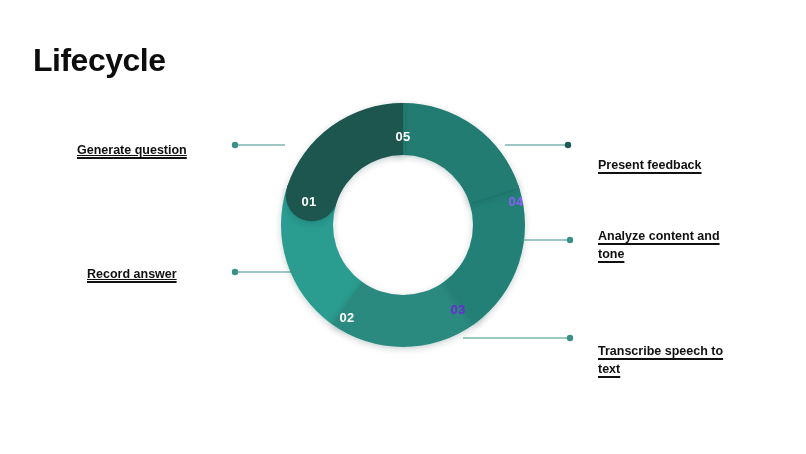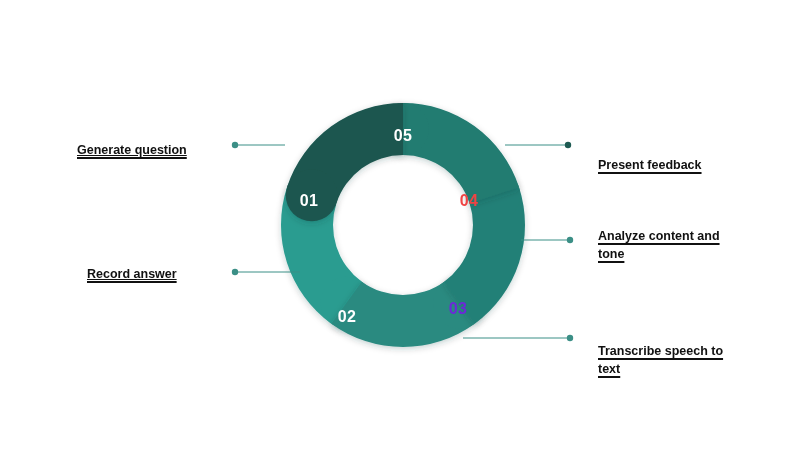--- a/index.html
+++ b/index.html
@@ -38,21 +38,21 @@
     width: 806px;
     height: 454px;
     pointer-events: none;
   }
   #donut-svg {
     position: absolute;
     left: 0; top: 0;
   }
   .seg-number {
     position: absolute;
-    font-size: 16px;
+    font-size: 13px;
     font-weight: bold;
     color: #ffffff;
     line-height: 1;
     white-space: nowrap;
     transform: translate(-50%, -50%);
     letter-spacing: 0.3px;
   }
   .callout {
     position: absolute;
     font-size: 12.5px;
@@ -73,20 +73,21 @@
   .callout.left {
     text-align: left;
     text-decoration: underline;
   }
 </style>
 </head>
 <body>
 
 <div id="slide">
 
+  <div id="page-title">Lifecycle</div>
 
   <div id="donut-wrap">
     <svg id="donut-svg" width="806" height="454" viewBox="0 0 806 454">
       <defs>
         <filter id="segShadow" x="-40%" y="-40%" width="180%" height="180%">
           <feDropShadow dx="0" dy="2" stdDeviation="3" flood-color="#0c3b36" flood-opacity="0.22"></feDropShadow>
         </filter>
       </defs>
       <g id="segments-group">
           <g filter="url(#segShadow)">
@@ -120,21 +121,21 @@
           <line x1="570" y1="240" x2="521" y2="240" stroke="#3b8f86" stroke-width="1"></line>
           <circle cx="570" cy="240" r="3.2" fill="#3b8f86"></circle>
           <line x1="568" y1="145" x2="505" y2="145" stroke="#3b8f86" stroke-width="1"></line>
           <circle cx="568" cy="145" r="3.2" fill="#1d5a52"></circle>
         </g>
     </svg>
     <div id="numbers-group">
         <div class="seg-number" style="left: 309px; top: 201px; color: rgb(255, 255, 255); text-align: right;">01</div>
         <div class="seg-number" style="left: 347px; top: 309px; color: rgb(255, 255, 255); margin-top: 8px;">02</div>
         <div class="seg-number" style="left: 458px; top: 309px; color: #6d28d9; text-align: right;">03</div>
-        <div class="seg-number" style="left: 469px; top: 201px; color: #ef4444;">04</div>
+        <div class="seg-number" style="left: 516px; top: 201px; color: #8b5cf6;">04</div>
         <div class="seg-number" style="left: 403px; top: 136px; color: rgb(255, 255, 255);">05</div>
       </div>
   </div>
 
   <div id="callouts-group">
       <div class="callout left" style="left: 77px; top: 141px;">
         <div><span class="txt">Generate question</span></div>
       </div>
       <div class="callout left" style="left: 87px; top: 265px;">
         <div><span class="txt">Record answer</span></div>

